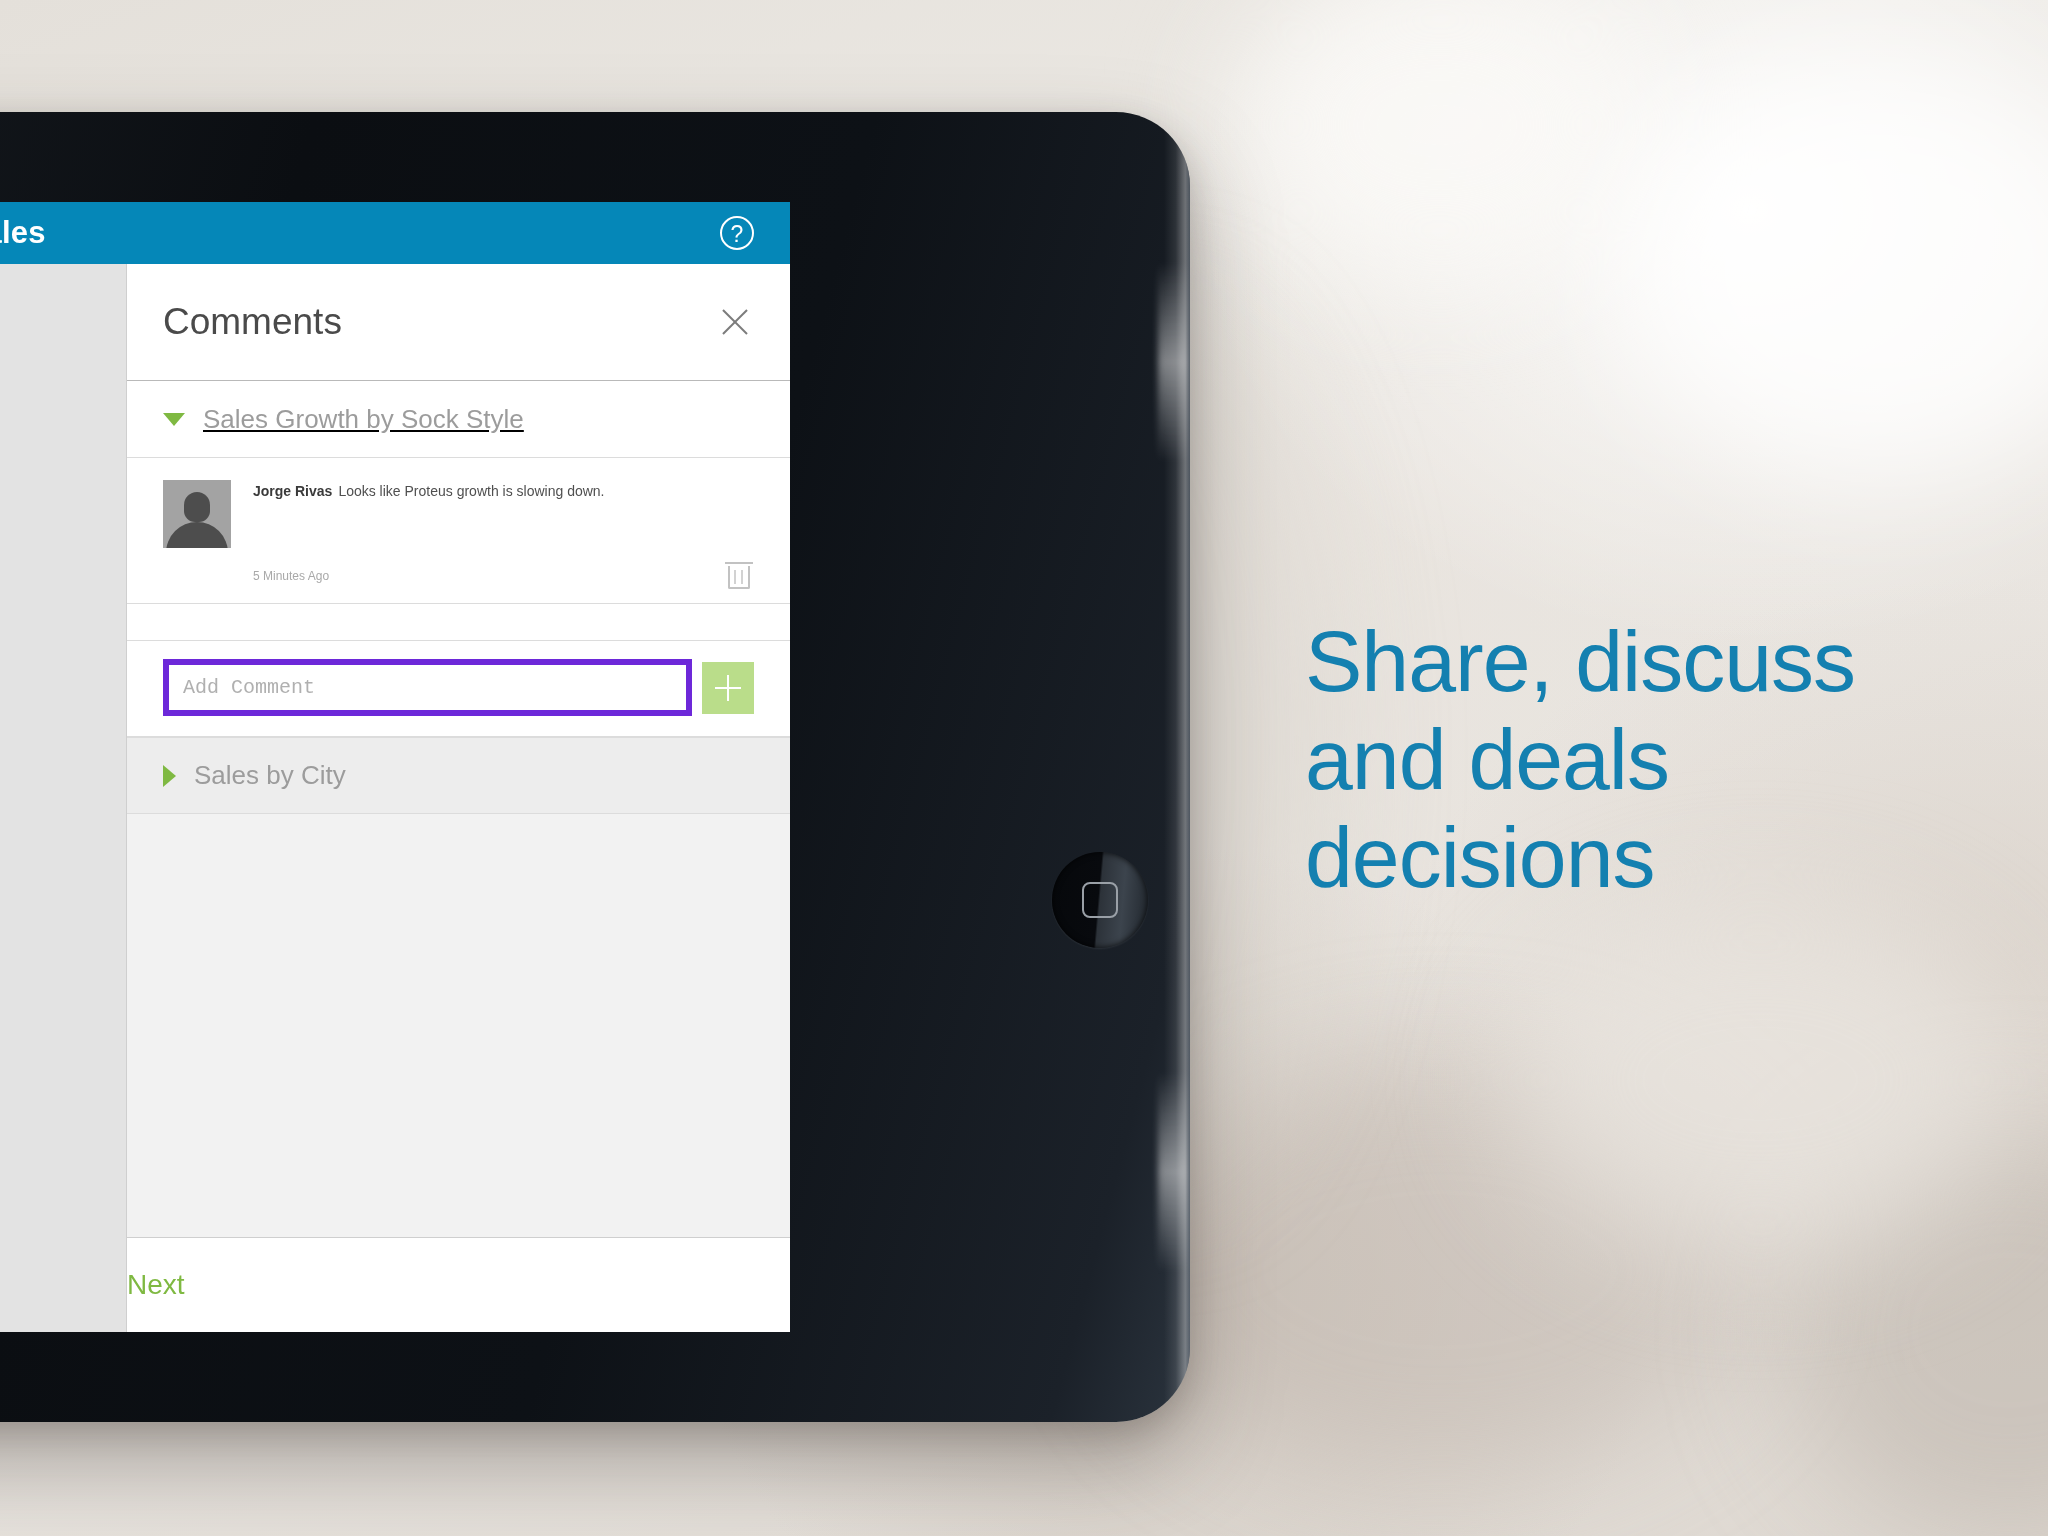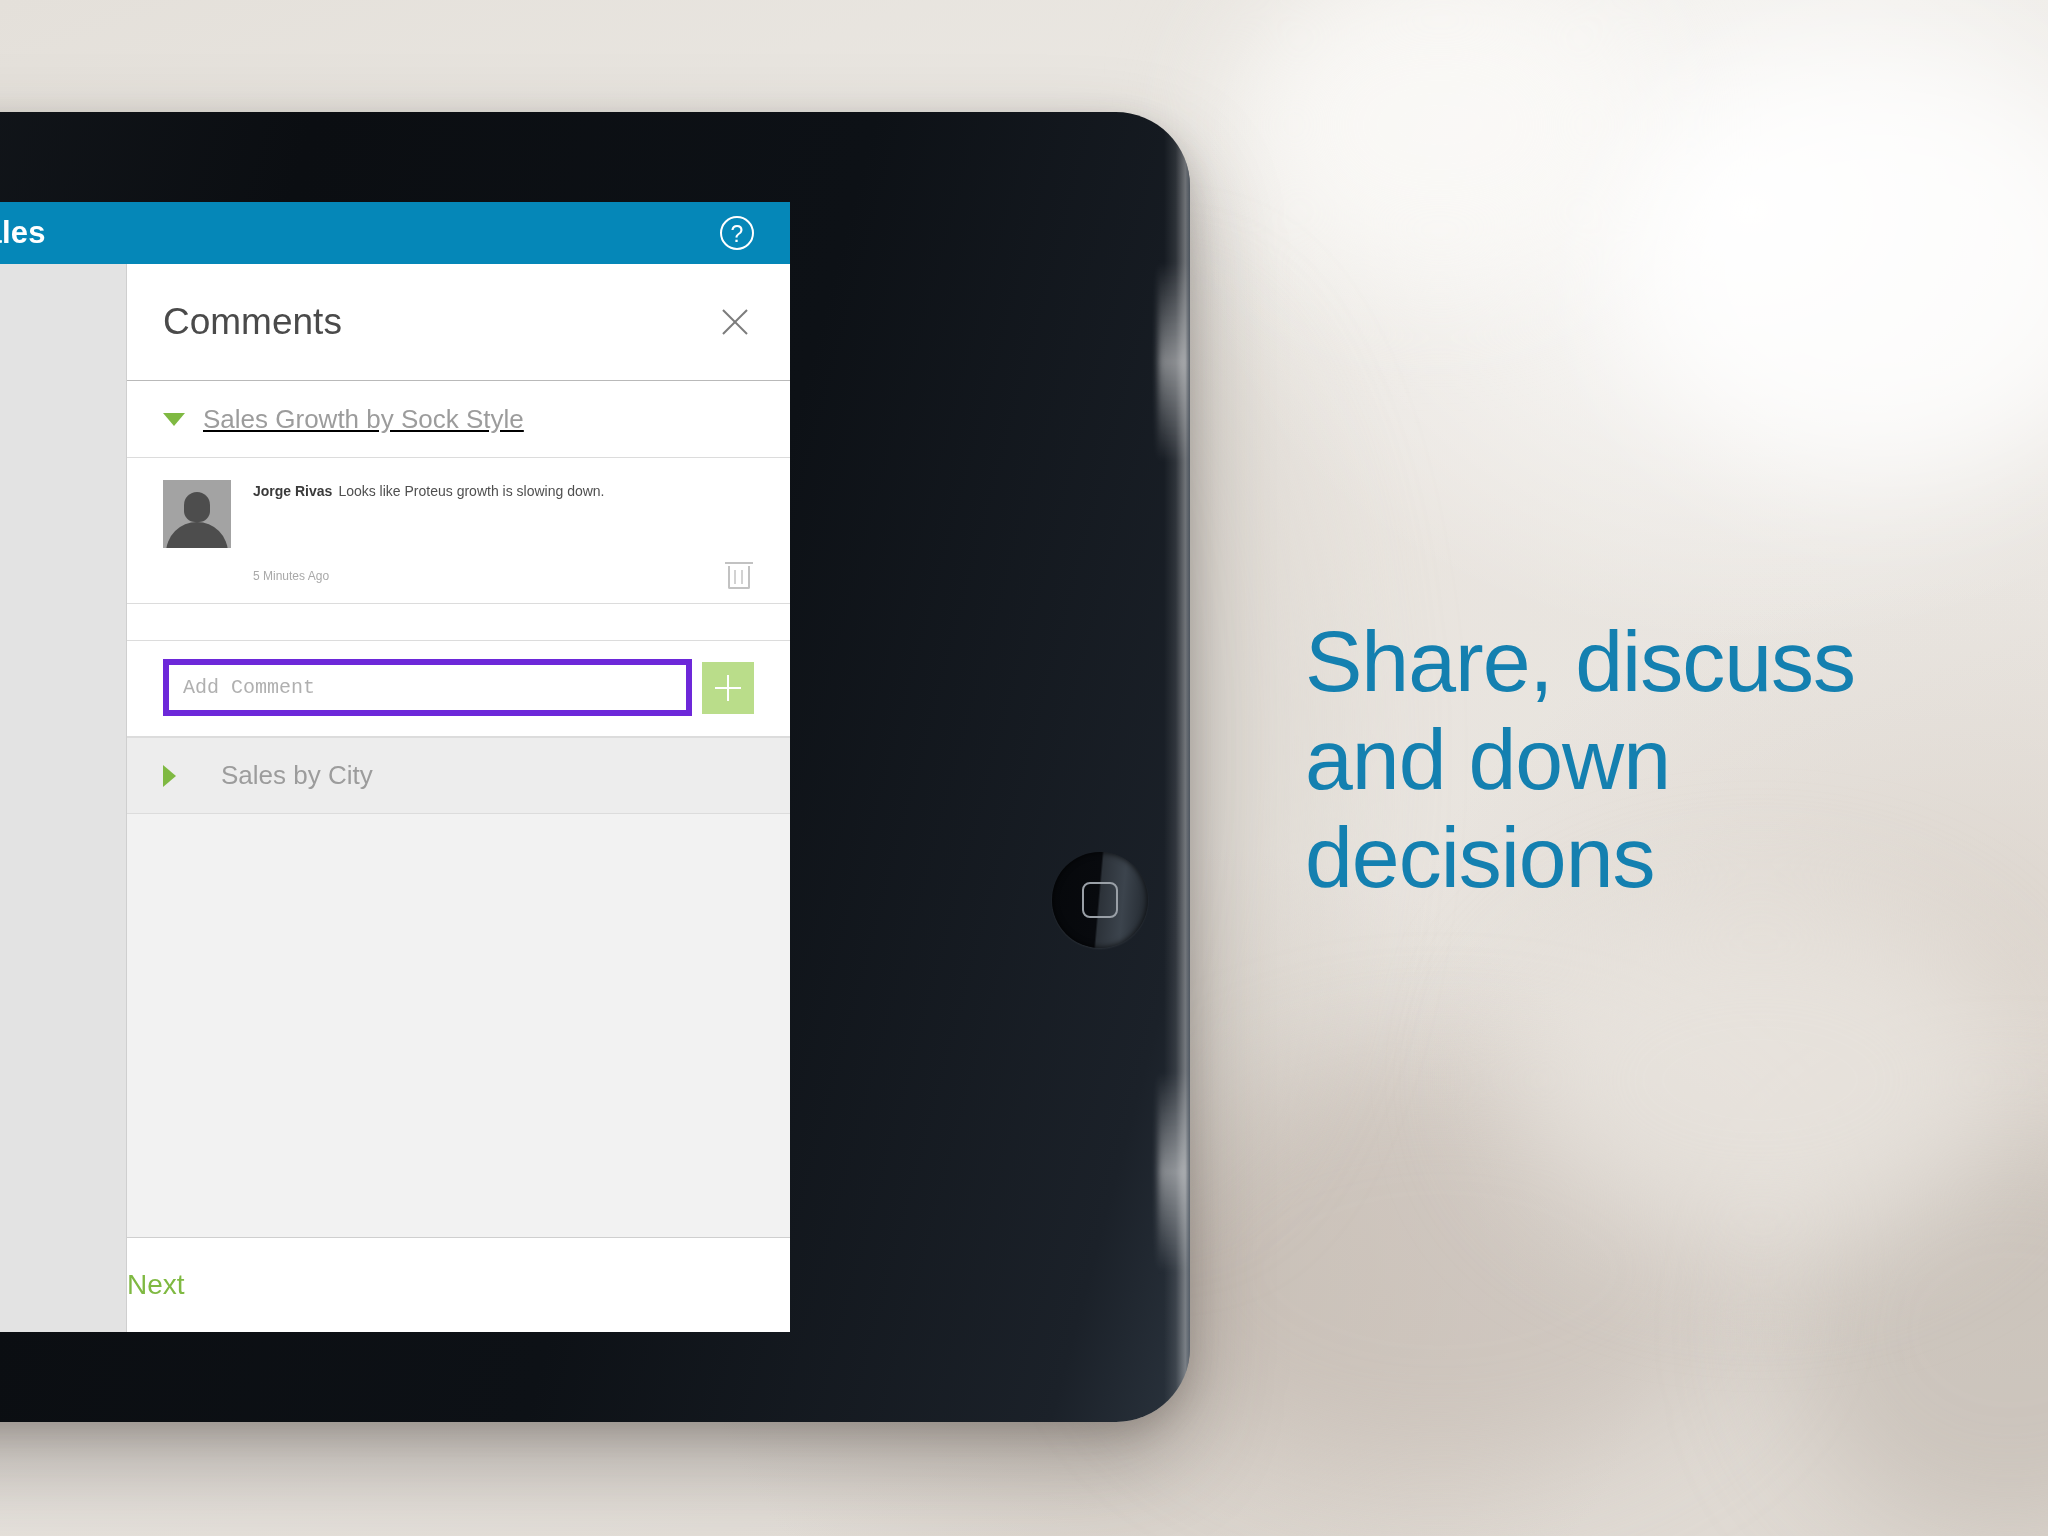--- a/index.html
+++ b/index.html
@@ -181,21 +181,20 @@
     display: flex;
     align-items: center;
     padding-left: 36px;
     box-sizing: border-box;
     border-bottom: 1px solid #dcdcdc;
   }
   .section-row.expanded { background: #ffffff; text-decoration: underline; }
   .section-row.collapsed {
     background: #ededed;
     border-top: 1px solid #dcdcdc;
-    gap: 27px;
   }
   .tri {
     width: 0; height: 0;
     margin-right: 18px;
   }
   .tri.down {
     border-left: 11px solid transparent;
     border-right: 11px solid transparent;
     border-top: 13px solid #7FB942;
   }
@@ -480,17 +479,17 @@
 
     </div>
 
     <div id="home-button">
       <div id="home-square"></div>
     </div>
   </div>
 
   <div id="marketing">
     <span class="mline">Share, discuss</span>
-    <span class="mline">and down</span>
+    <span class="mline">and deals</span>
     <span class="mline">decisions</span>
   </div>
 
 </div>
 
 </body></html>

